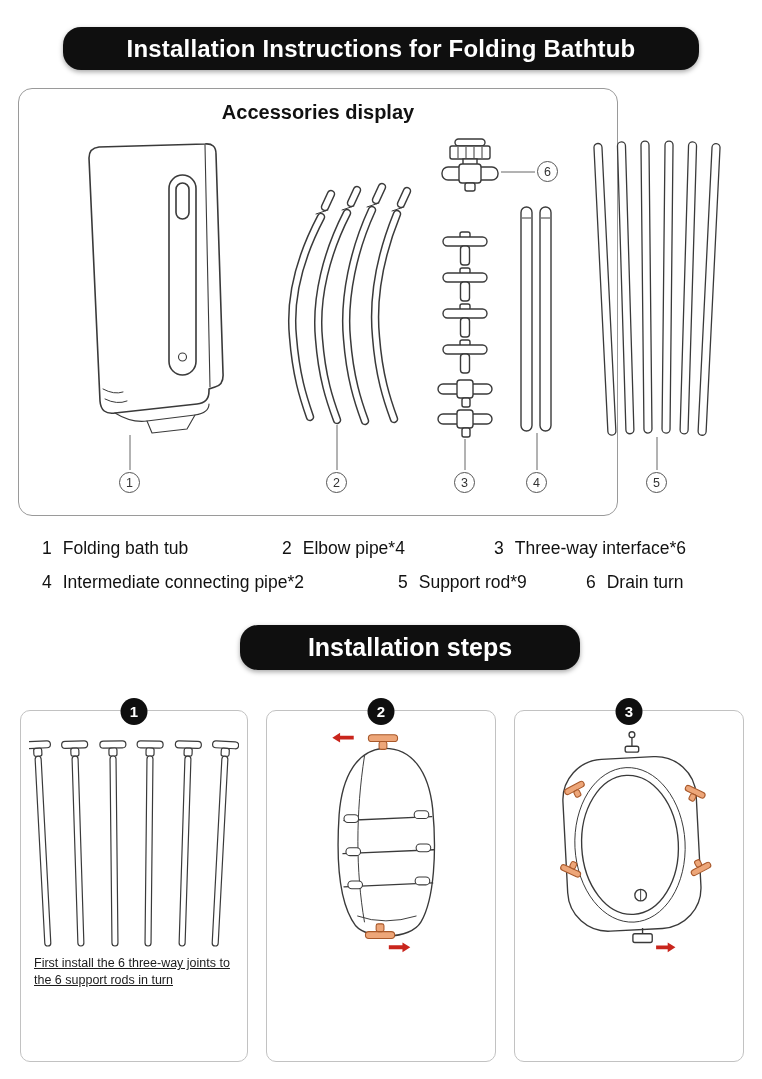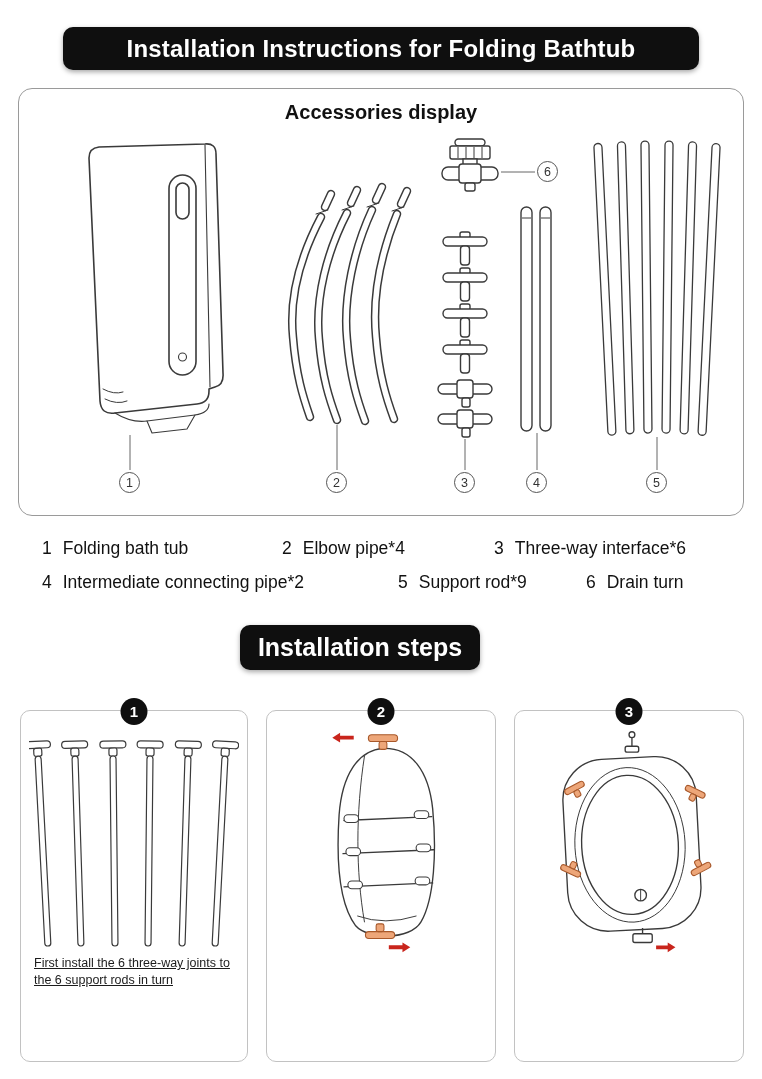--- a/index.html
+++ b/index.html
@@ -2,29 +2,29 @@
 <html><head>
 <meta charset="utf-8">
 <style>
   * { margin:0; padding:0; box-sizing:border-box; }
   html,body { background:#ffffff; }
   body {
     width:762px; height:1079px; position:relative; overflow:hidden;
     font-family:"Liberation Sans", sans-serif; color:#111;
   }
   .banner {
-    position:absolute; background:#0f0f0f; border-radius:10px; color:#fff;
+    position:absolute; background:#0f0f0f; border-radius:18px; color:#fff;
     display:flex; align-items:center; justify-content:center; font-weight:bold;
     box-shadow:0 2px 5px rgba(0,0,0,0.35);
   }
   .header-banner { left:63px; top:27px; width:636px; height:43px; font-size:24px; letter-spacing:0.2px; }
-  .steps-banner  { left:240px; top:625px; width:240px; height:45px; font-size:25px; }
+  .steps-banner  { left:240px; top:625px; width:340px; height:45px; font-size:25px; }
 
   .accessories-box {
-    position:absolute; left:18px; top:88px; width:726px; height:428px;
+    position:absolute; left:18px; top:88px; width:600px; height:428px;
     border:1.5px solid #9a9a9a; border-radius:14px; background:#fff;
   }
   .accessories-title { position:relative; z-index:2; text-align:center; font-size:20px; font-weight:bold; margin-top:12px; }
   .drawing-area { position:absolute; inset:0; }
   .drawing-area > svg { position:absolute; left:0; top:0; }
   .callout {
     position:absolute; width:21px; height:21px; border:1px solid #555; border-radius:50%;
     background:#fff; display:flex; align-items:center; justify-content:center;
     font-size:12.5px; color:#333; z-index:3;
   }

